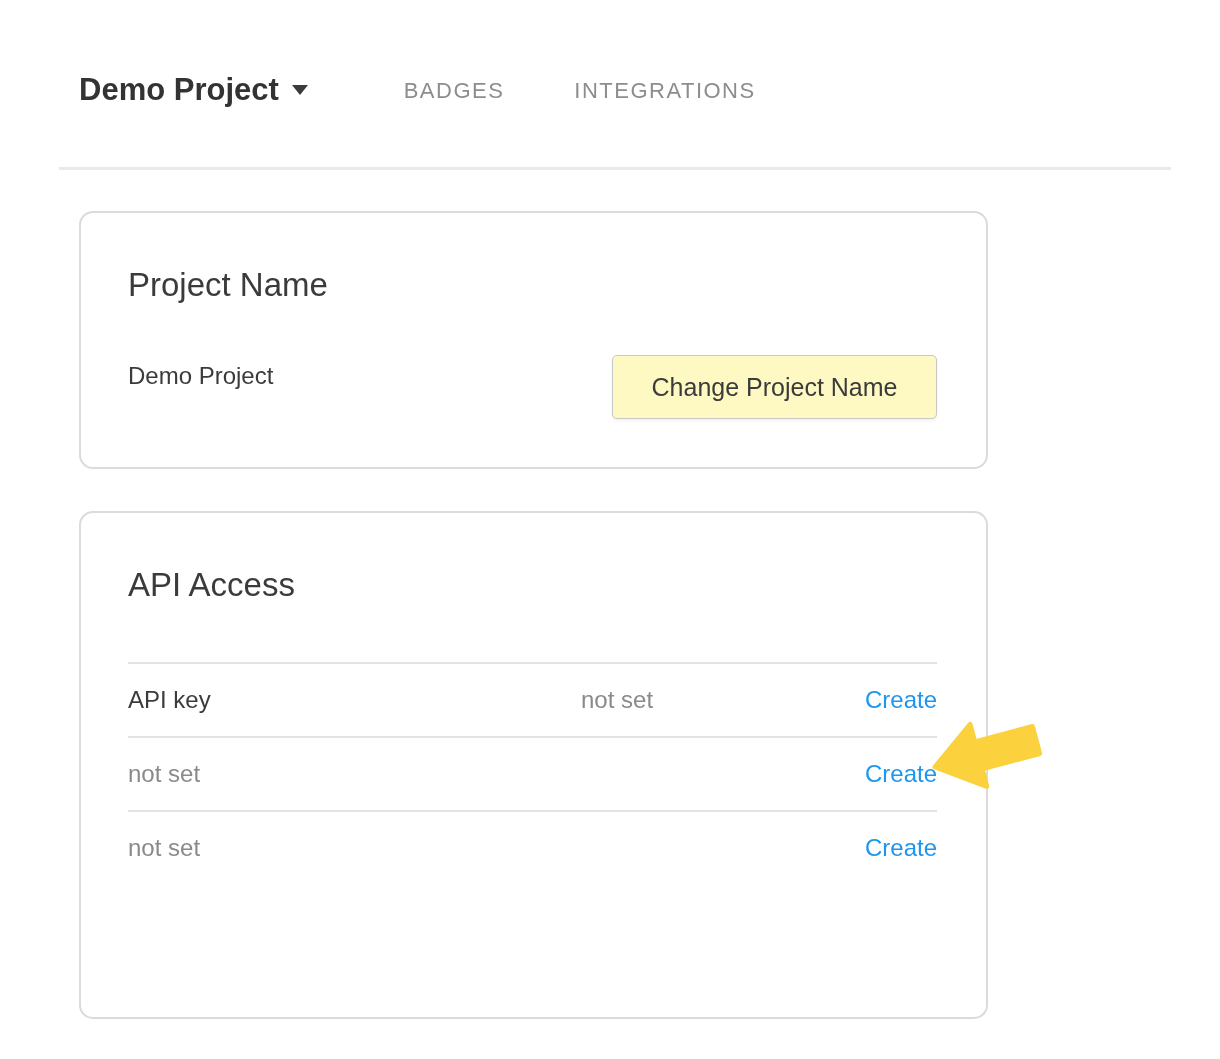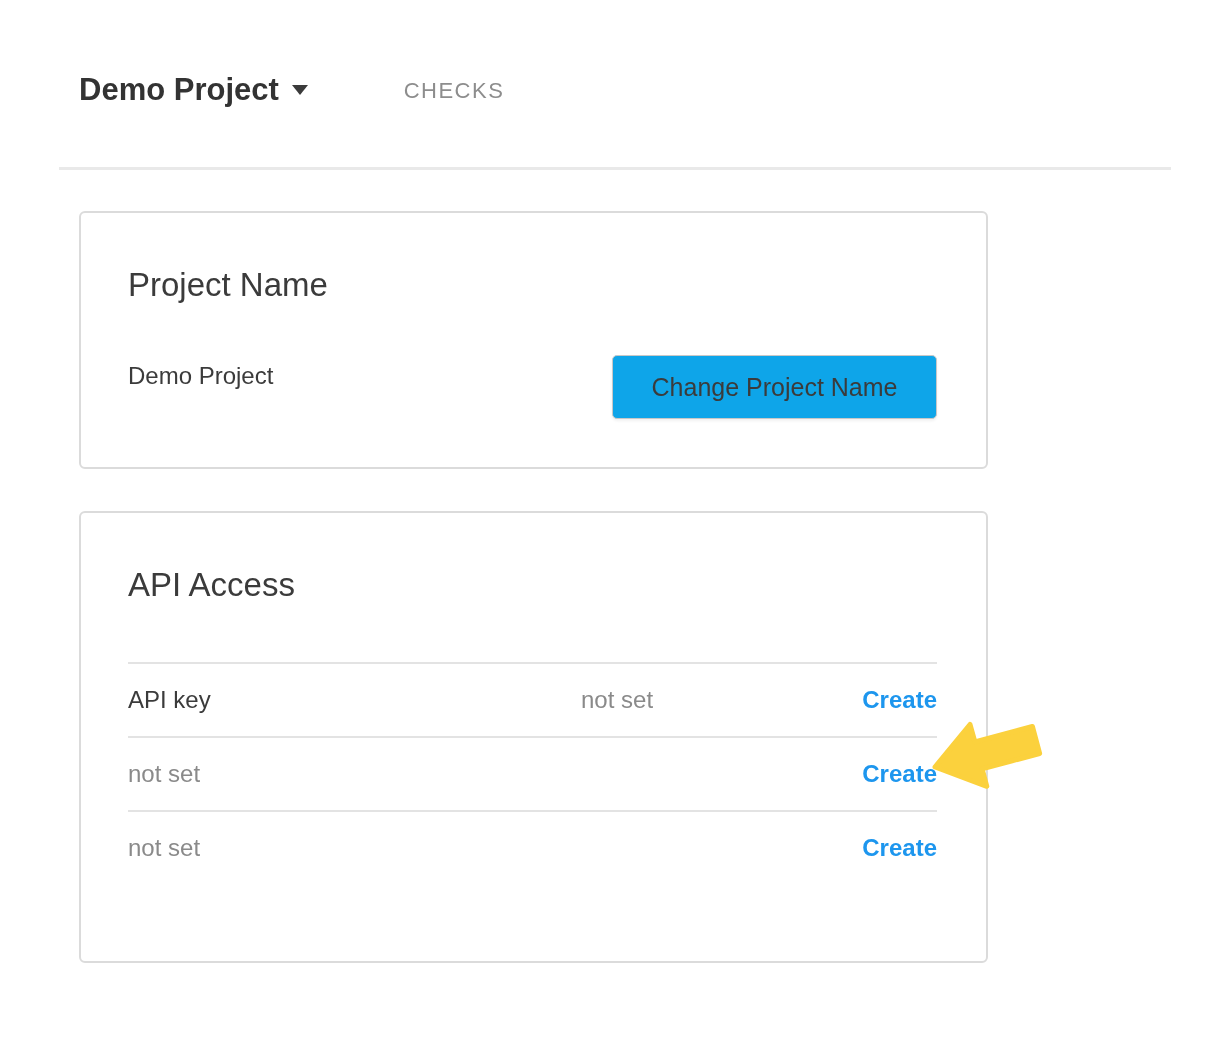--- a/index.html
+++ b/index.html
@@ -36,66 +36,69 @@
   .tab-indicator {
     position:absolute; left:0; right:0; bottom:0; height:12px; background:#ececec;
   }
   .header-divider {
     position:absolute; left:59px; top:167px; width:1112px; height:3px; background:#e9e9e9;
   }
 
   
   .card {
     position:absolute; left:79px; width:909px;
-    background:#fff; border:2px solid #dbdbdb; border-radius:6px;
+    background:#fff; border:2px solid #dbdbdb; border-radius:14px;
   }
   .card-project { top:211px; height:258px; }
-  .card-api     { top:511px; height:452px;padding-left:24px; }
+  .card-api     { top:511px; height:508px;padding-left:24px; }
   .card h2 {
     position:absolute; left:47px; top:52px;
     font-size:33px; font-weight:400; line-height:40px; color:#3b3b3b;
   }
   .project-value {
     position:absolute; left:47px; top:149px;
     font-size:24px; line-height:28px; color:#3b3b3b;
   }
   .btn {
     position:absolute; left:531px; top:142px; width:325px; height:64px;
-    background:#0ea5e9; border:1px solid #c8c8c8; border-radius:5px;
+    background:#fef9c3; border:1px solid #c8c8c8; border-radius:5px;
     font-family:"Liberation Sans", sans-serif;
     font-size:25px; color:#3b3b3b; cursor:pointer;
     box-shadow:0 2px 3px rgba(0,0,0,0.06);
   }
 
   
   .api-table { position:absolute; left:47px; top:149px; width:809px; }
   .api-row {
     height:74px; display:flex; align-items:center;
     border-top:2px solid #e3e3e3;
   }
   .col-label  { width:453px; font-size:24px; color:#3b3b3b; }
   .col-value  { width:210px; font-size:24px; color:#8a8a8a; }
   .col-action { flex:1; text-align:right; }
   .link {
-    font-size:24px; color:#1d96ee; text-decoration:none; cursor:pointer;font-weight:bold;
+    font-size:24px; color:#1d96ee; text-decoration:none; cursor:pointer;
   }
 
   
   .anno-arrow { position:absolute; left:925px; top:714px; width:125px; height:85px; z-index:5; }
 </style>
 </head>
 <body>
 
 <div class="page-title">
   <span>Demo Project</span><span class="caret-down"></span>
 </div>
 
 <div class="nav">
   <div class="nav-tab w1">
-    <span>CHECKS</span>
+    <span>BADGES</span>
+  </div>
+  <div class="nav-tab w2">
+    <span>INTEGRATIONS</span>
   </div>
 </div>
 
 <div class="header-divider"></div>
 
 <div class="card card-project">
   <h2>Project Name</h2>
   <div class="project-value">Demo Project</div>
   <button class="btn">Change Project Name</button>
 </div>

